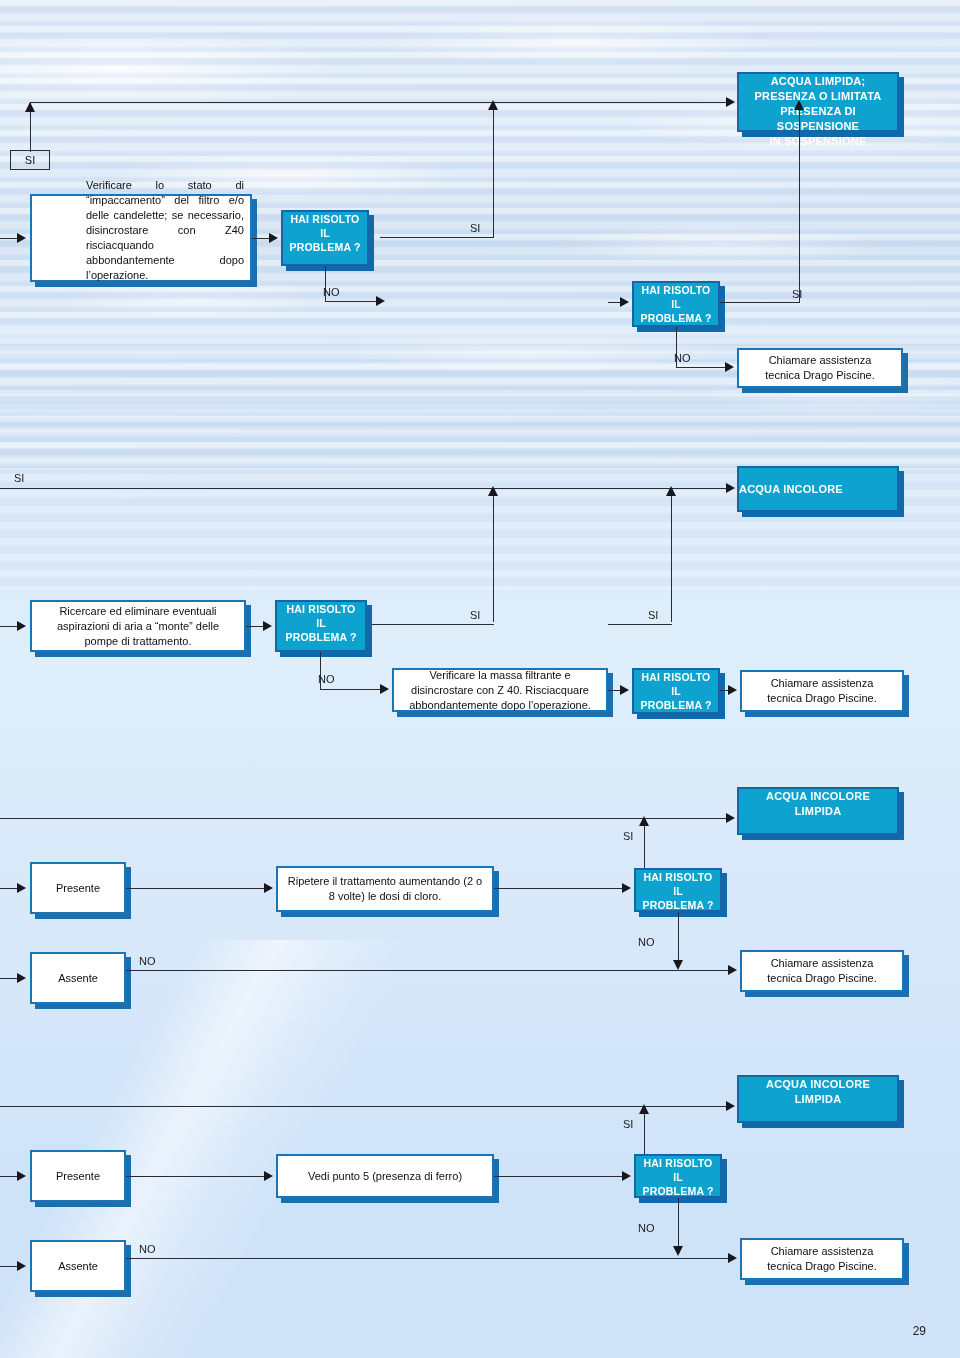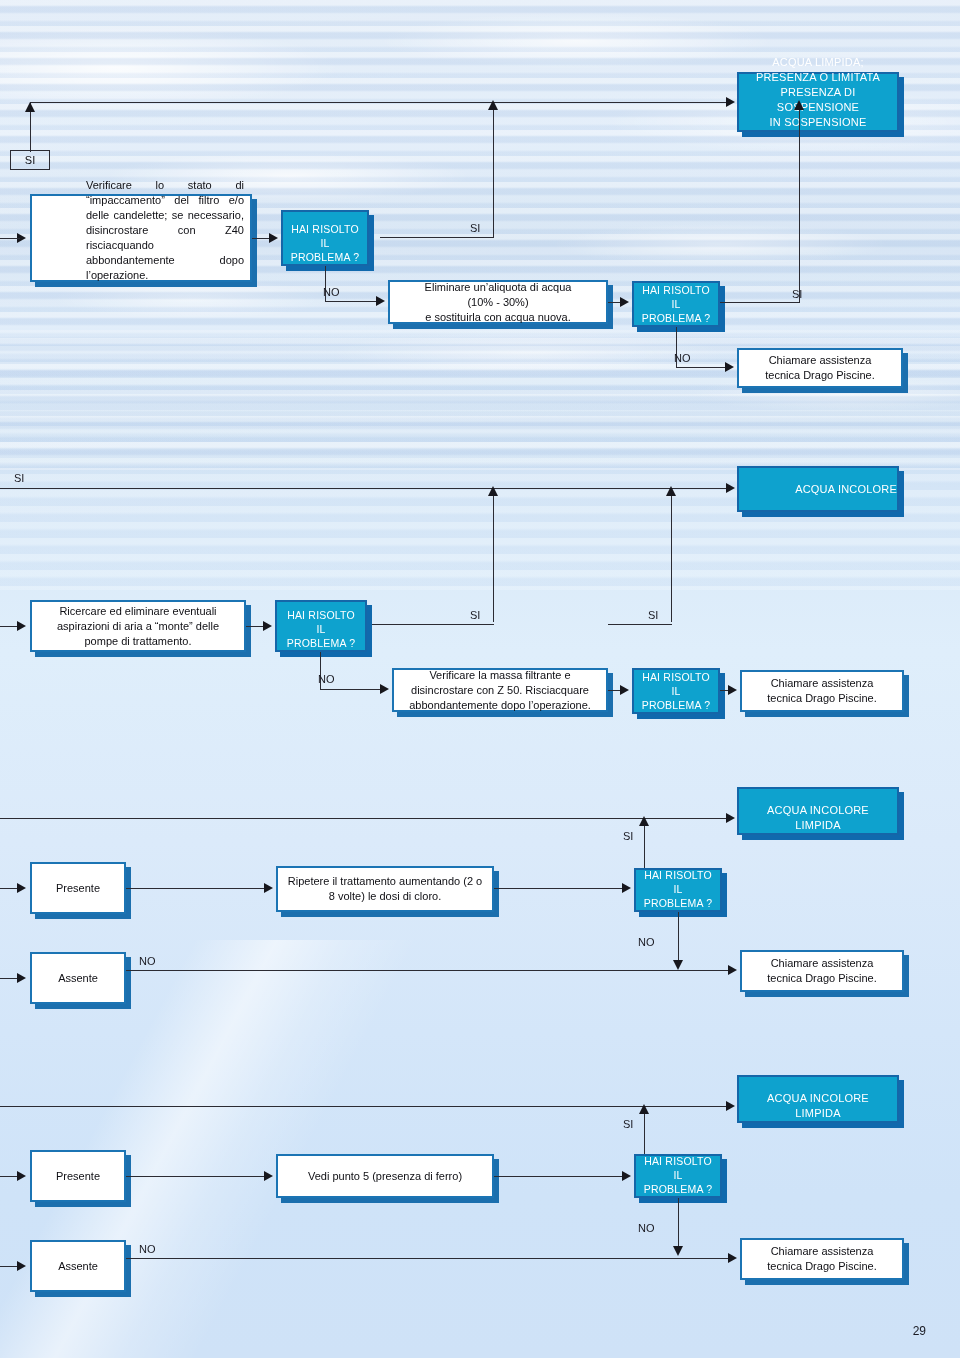--- a/index.html
+++ b/index.html
@@ -98,24 +98,24 @@
     border:1px solid #2b2b33;
     box-shadow:none;
     background:transparent;
   }
 
   
   .cbox{
     background:#0ea2ce;
     border:2px solid #1566a8;
     box-shadow:5px 5px 0 0 #1069ad;
-    display:flex;align-items:center;justify-content:flex-end;
+    display:flex;align-items:center;justify-content:flex-start;
     text-align:center;
     color:#ffffff;
-    font-weight:normal;
+    font-weight:bold;
     font-size:10.5px;
     line-height:14px;
     letter-spacing:.2px;
   }
   .cbox.big{font-size:11px;line-height:15px;}
 
   
   .hline{position:absolute;height:0;border-top:1.4px solid #2b2b33;}
   .vline{position:absolute;width:0;border-left:1.4px solid #2b2b33;}
 
@@ -174,25 +174,20 @@
     <span>HAI RISOLTO</span>
     <span>IL</span>
     <span>PROBLEMA ?</span>
   </div>
 
   <div class="vline" style="left:325px;top:266px;height:35px;"></div>
   <div class="elbl" style="left:323px;top:286px;">NO</div>
   <div class="hline" style="left:325px;top:301px;width:53px;"></div>
   <div class="arr-r" style="left:376px;top:296px;"></div>
 
-  <div class="box wbox" style="left:388px;top:280px;width:220px;height:44px;flex-direction:column;">
-    <span>Eliminare un’aliquota di acqua</span>
-    <span>(10% - 30%)</span>
-    <span>e sostituirla con acqua nuova.</span>
-  </div>
 
   <div class="hline" style="left:608px;top:302px;width:14px;"></div>
   <div class="arr-r" style="left:620px;top:297px;"></div>
 
   <div class="box cbox" style="left:632px;top:281px;width:88px;height:46px;flex-direction:column;">
     <span>HAI RISOLTO</span>
     <span>IL</span>
     <span>PROBLEMA ?</span>
   </div>
 
@@ -246,21 +241,21 @@
     <span>PROBLEMA ?</span>
   </div>
 
   <div class="vline" style="left:320px;top:652px;height:37px;"></div>
   <div class="elbl" style="left:318px;top:673px;">NO</div>
   <div class="hline" style="left:320px;top:689px;width:62px;"></div>
   <div class="arr-r" style="left:380px;top:684px;"></div>
 
   <div class="box wbox" style="left:392px;top:668px;width:216px;height:44px;flex-direction:column;">
     <span>Verificare la massa filtrante e</span>
-    <span>disincrostare con Z 50. Risciacquare</span>
+    <span>disincrostare con Z 40. Risciacquare</span>
     <span>abbondantemente dopo l’operazione.</span>
   </div>
 
   <div class="hline" style="left:608px;top:690px;width:14px;"></div>
   <div class="arr-r" style="left:620px;top:685px;"></div>
 
   <div class="box cbox" style="left:632px;top:668px;width:88px;height:46px;flex-direction:column;">
     <span>HAI RISOLTO</span>
     <span>IL</span>
     <span>PROBLEMA ?</span>

